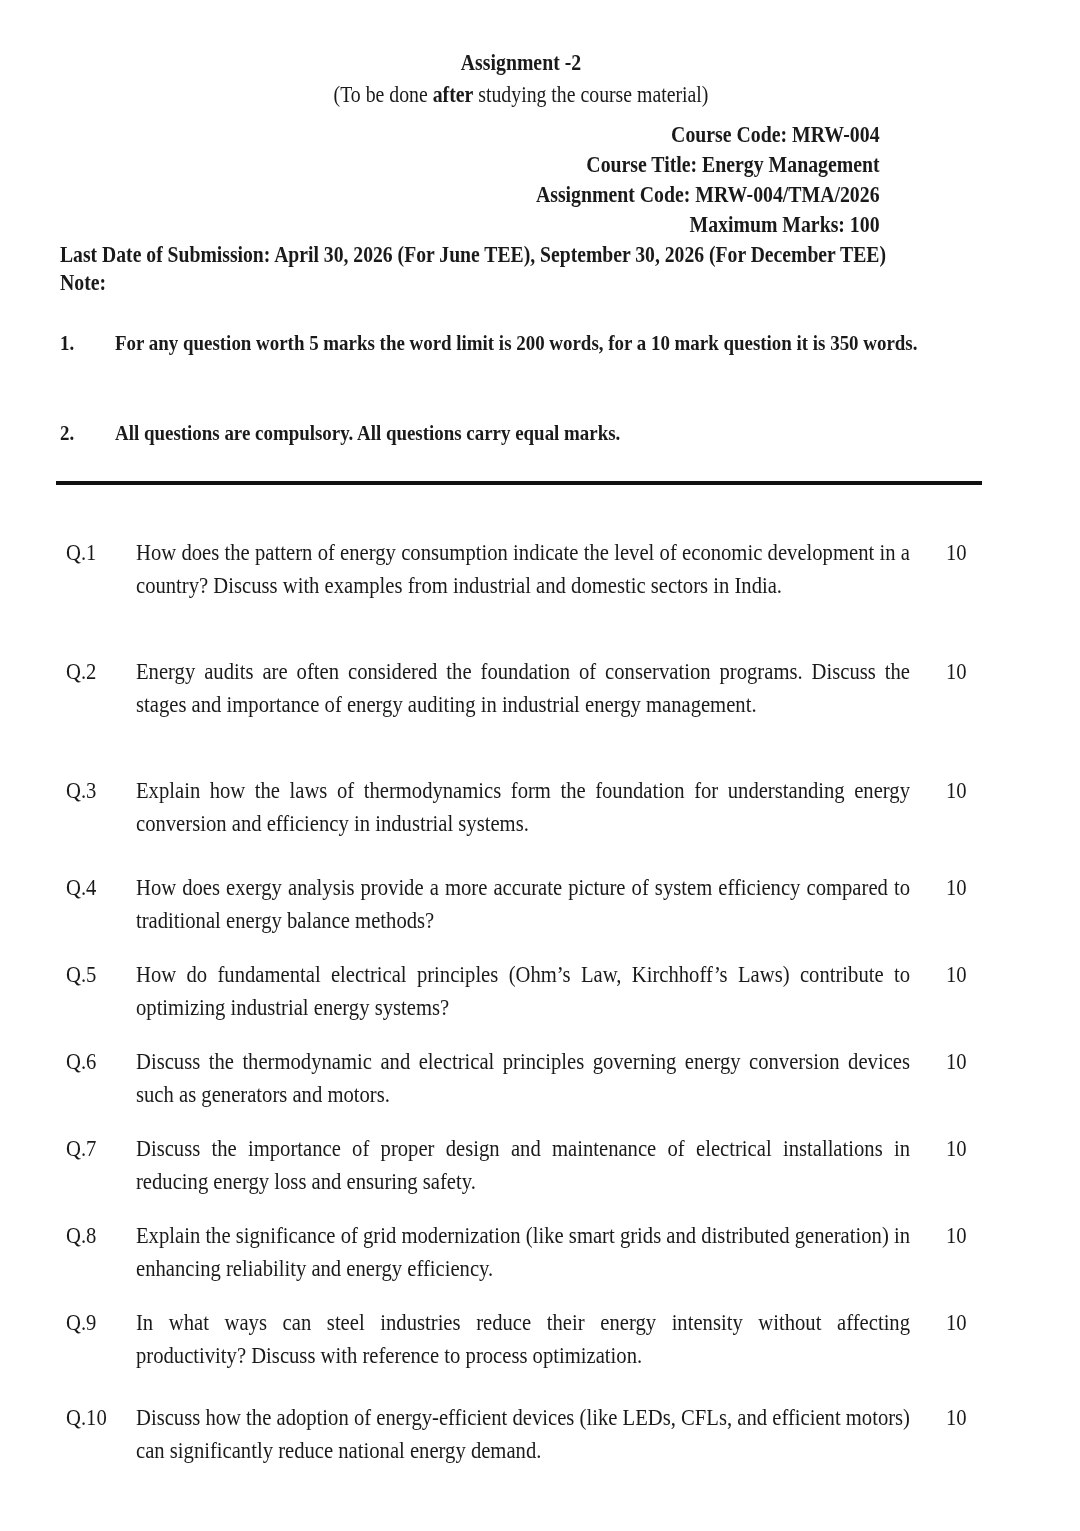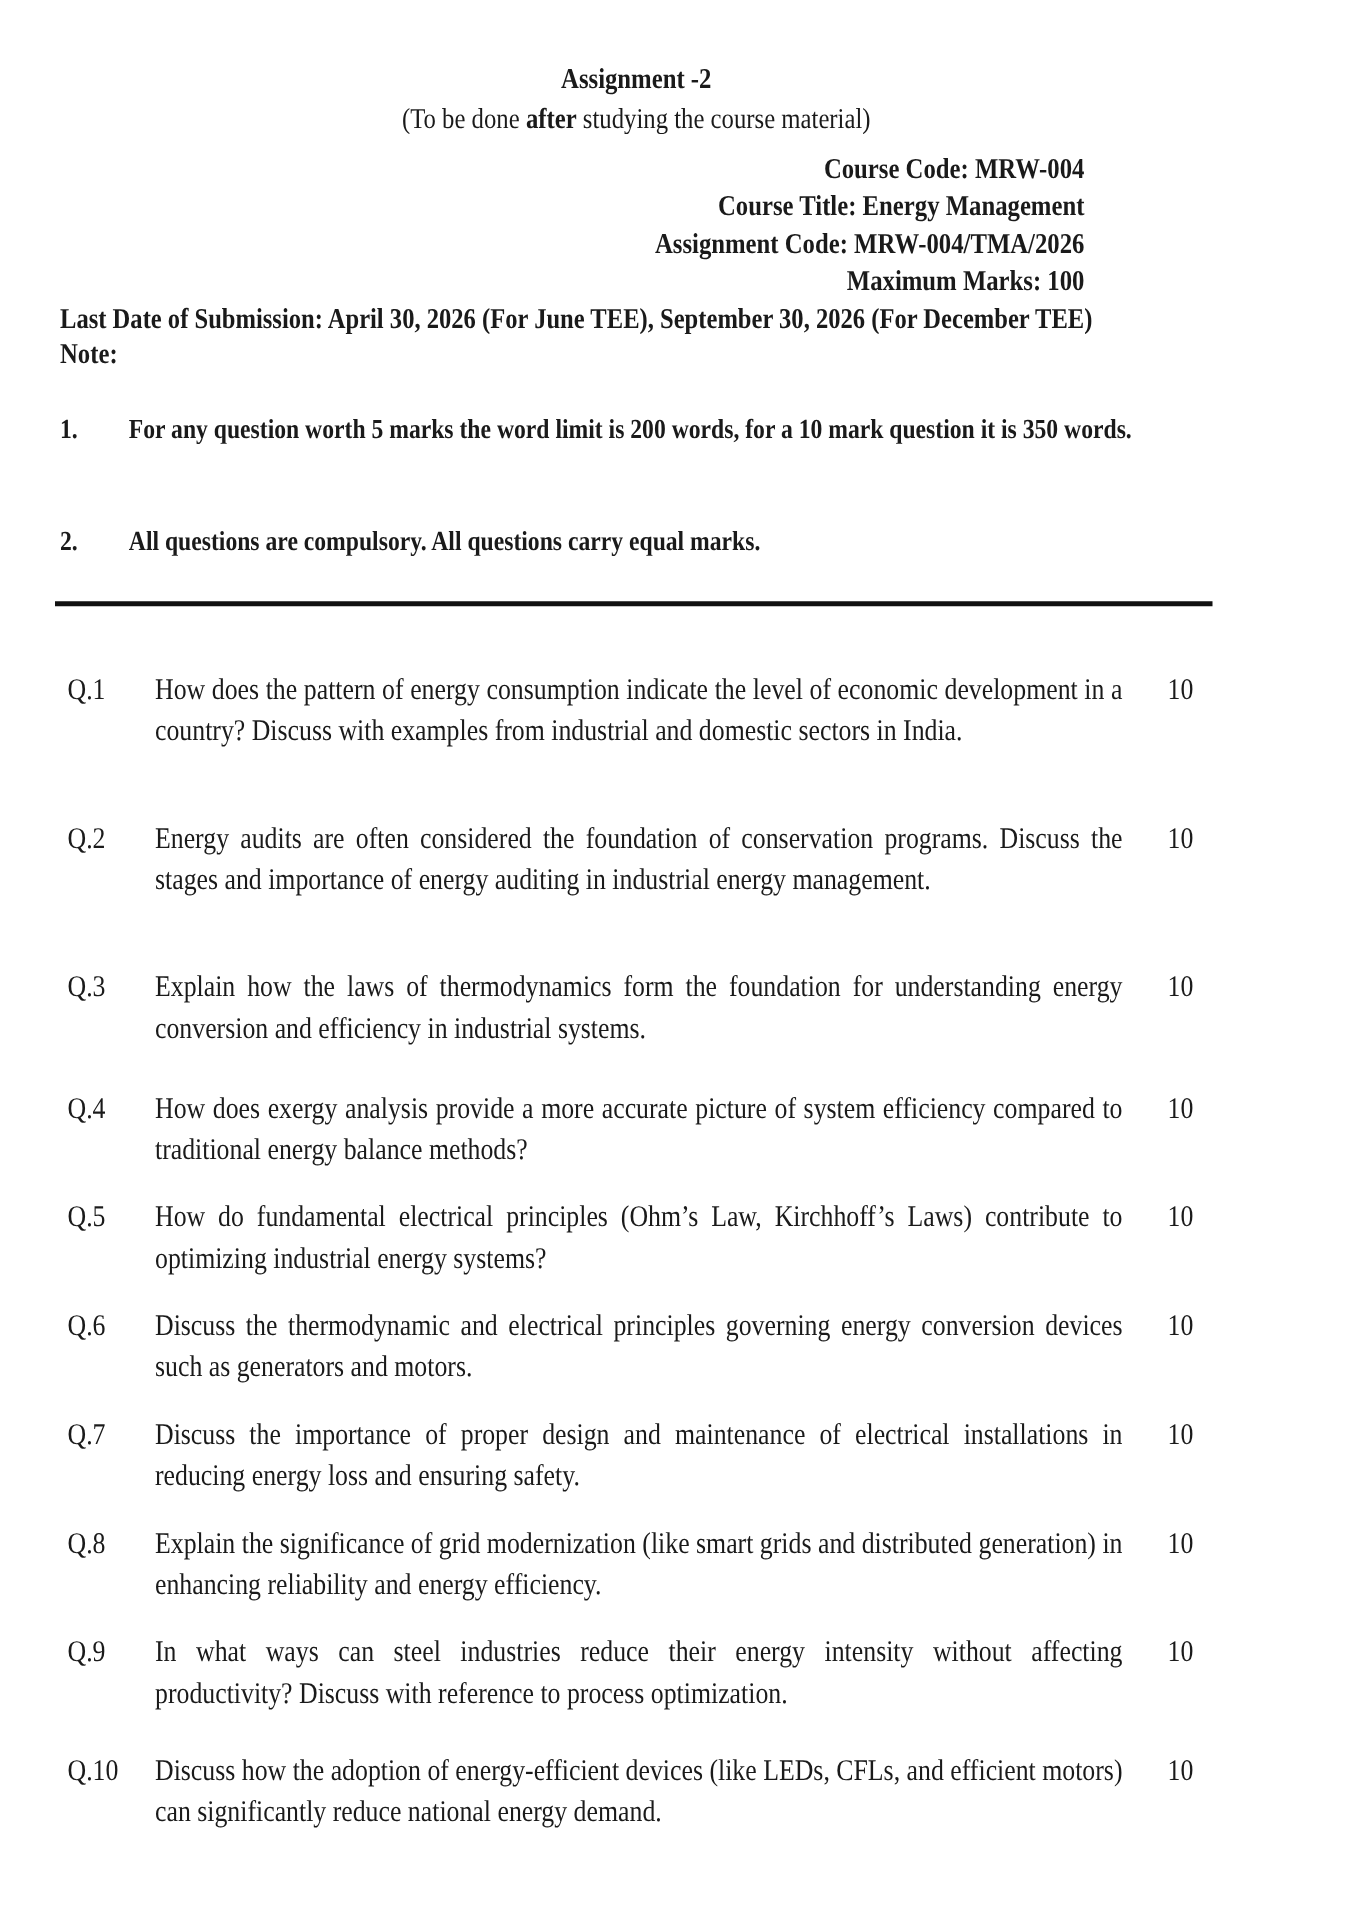--- a/index.html
+++ b/index.html
@@ -10,21 +10,21 @@
     body {
       width: 1080px;
       height: 1531px;
       position: relative;
       overflow: hidden;
       font-family: "Liberation Serif", "DejaVu Serif", serif;
       color: #1a1a1a;
     }
     .page {
       position: absolute;
-      left: 4px; top: 0;
+      left: 16px; top: 0;
       width: 980px;
       height: 1531px;
     }
     .title {
       position: absolute;
       left: 0; width: 1010px;
       top: 50px;
       text-align: center;
       font-weight: bold;
       font-size: 23px;

